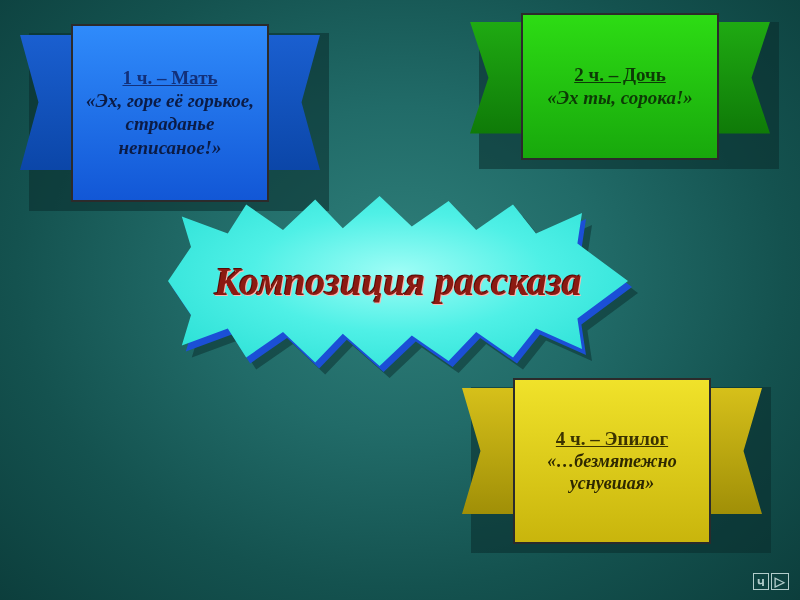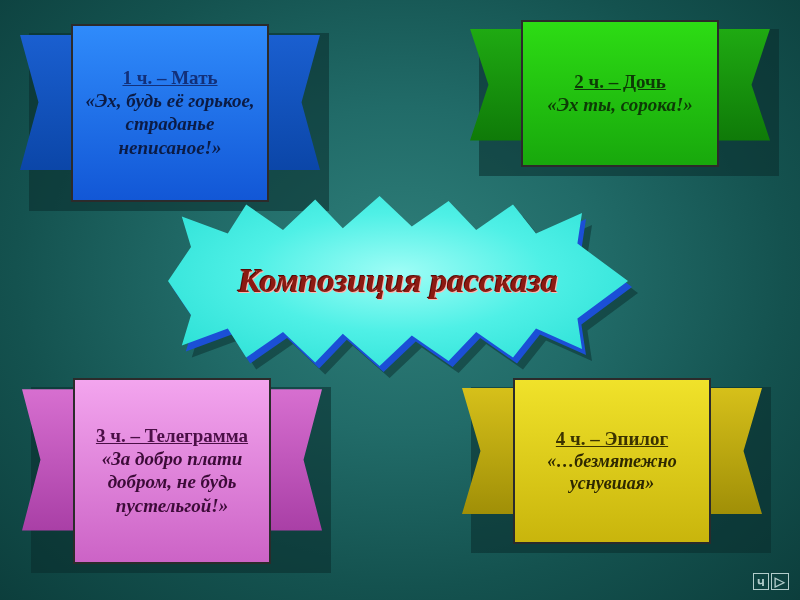--- a/index.html
+++ b/index.html
@@ -86,21 +86,21 @@
 
   
   
   #banner-1 { left: 20px; top: 24px; width: 300px; height: 178px; }
   #banner-1 .wing-inner { background: linear-gradient(180deg, #1a5fd0 0%, #0b46a8 100%); }
   #banner-1 .plaque { background: linear-gradient(180deg, #2f8bfb 0%, #1257d6 100%); color: #111; }
   #banner-1 .title { color: #12307a; }
   #banner-1 .quote { color: #0b1b45; }
 
   
-  #banner-2 { left: 470px; top: 20px; width: 300px; height: 147px; }
+  #banner-2 { left: 470px; top: 13px; width: 300px; height: 147px; }
   #banner-2 .wing-inner { background: linear-gradient(180deg, #1faa12 0%, #0f7a08 100%); }
   #banner-2 .plaque { background: linear-gradient(180deg, #2ddc14 0%, #18a80c 100%); color: #111; }
   #banner-2 .title { color: #0d3a06; }
   #banner-2 .quote { color: #0d3a06; }
 
   
   #banner-3 { left: 22px; top: 378px; width: 300px; height: 186px; }
   #banner-3 .wing-inner { background: linear-gradient(180deg, #d76fd0 0%, #a93fa6 100%); }
   #banner-3 .plaque { background: linear-gradient(180deg, #f3a5ee 0%, #cc63c6 100%); color: #111; }
   #banner-3 .title { color: #4a0f46; }
@@ -143,21 +143,21 @@
   }
   .star-shadow { transform: translate(10px, 12px); background: #0a2c2b; opacity: 0.5; }
   .star-back { background: #1b4fd6; transform: translate(4px, 6px); }
   .star-front { background: radial-gradient(ellipse at 50% 45%, #9ffdf6 0%, #4ff0e6 45%, #22dcd2 100%); }
   #center-label {
     position: absolute;
     inset: 0;
     display: flex;
     align-items: center;
     justify-content: center;
-    font-size: 34px;
+    font-size: 39px;
     font-weight: bold;
     font-style: italic;
     color: #8b1a12;
     text-shadow: 1px 1px 0 #ffb6b0, -1px -1px 0 #5a0a06;
     white-space: nowrap;
   }
 
   
   #logo {
     position: absolute;
@@ -190,21 +190,21 @@
     <div class="shadow"></div>
     <div class="ribbon-wrap">
       <div class="wing left">
           <div class="wing-inner"></div>
         </div>
       <div class="wing right">
           <div class="wing-inner"></div>
         </div>
       <div class="plaque">
         <div class="title t-1">1 ч. – Мать</div>
-        <div class="quote q-1">«Эх, будь её горькое, страданье неписаное!»</div>
+        <div class="quote q-1">«Эх, горе её горькое, страданье неписаное!»</div>
       </div>
     </div>
   </div>
 
   <div class="banner" id="banner-2">
     <div class="shadow"></div>
     <div class="ribbon-wrap">
       <div class="wing left">
           <div class="wing-inner"></div>
         </div>
@@ -218,35 +218,20 @@
     </div>
   </div>
 
   <div id="center-star">
     <div class="star-shadow"></div>
     <div class="star-back"></div>
     <div class="star-front"></div>
     <div id="center-label">Композиция рассказа</div>
   </div>
 
-  <div class="banner" id="banner-3">
-    <div class="shadow"></div>
-    <div class="ribbon-wrap">
-      <div class="wing left">
-          <div class="wing-inner"></div>
-        </div>
-      <div class="wing right">
-          <div class="wing-inner"></div>
-        </div>
-      <div class="plaque">
-        <div class="title t-3">3 ч. – Телеграмма</div>
-        <div class="quote q-3">«За добро плати добром, не будь пустельгой!»</div>
-      </div>
-    </div>
-  </div>
 
   <div class="banner" id="banner-4">
     <div class="shadow"></div>
     <div class="ribbon-wrap">
       <div class="wing left">
           <div class="wing-inner"></div>
         </div>
       <div class="wing right">
           <div class="wing-inner"></div>
         </div>

